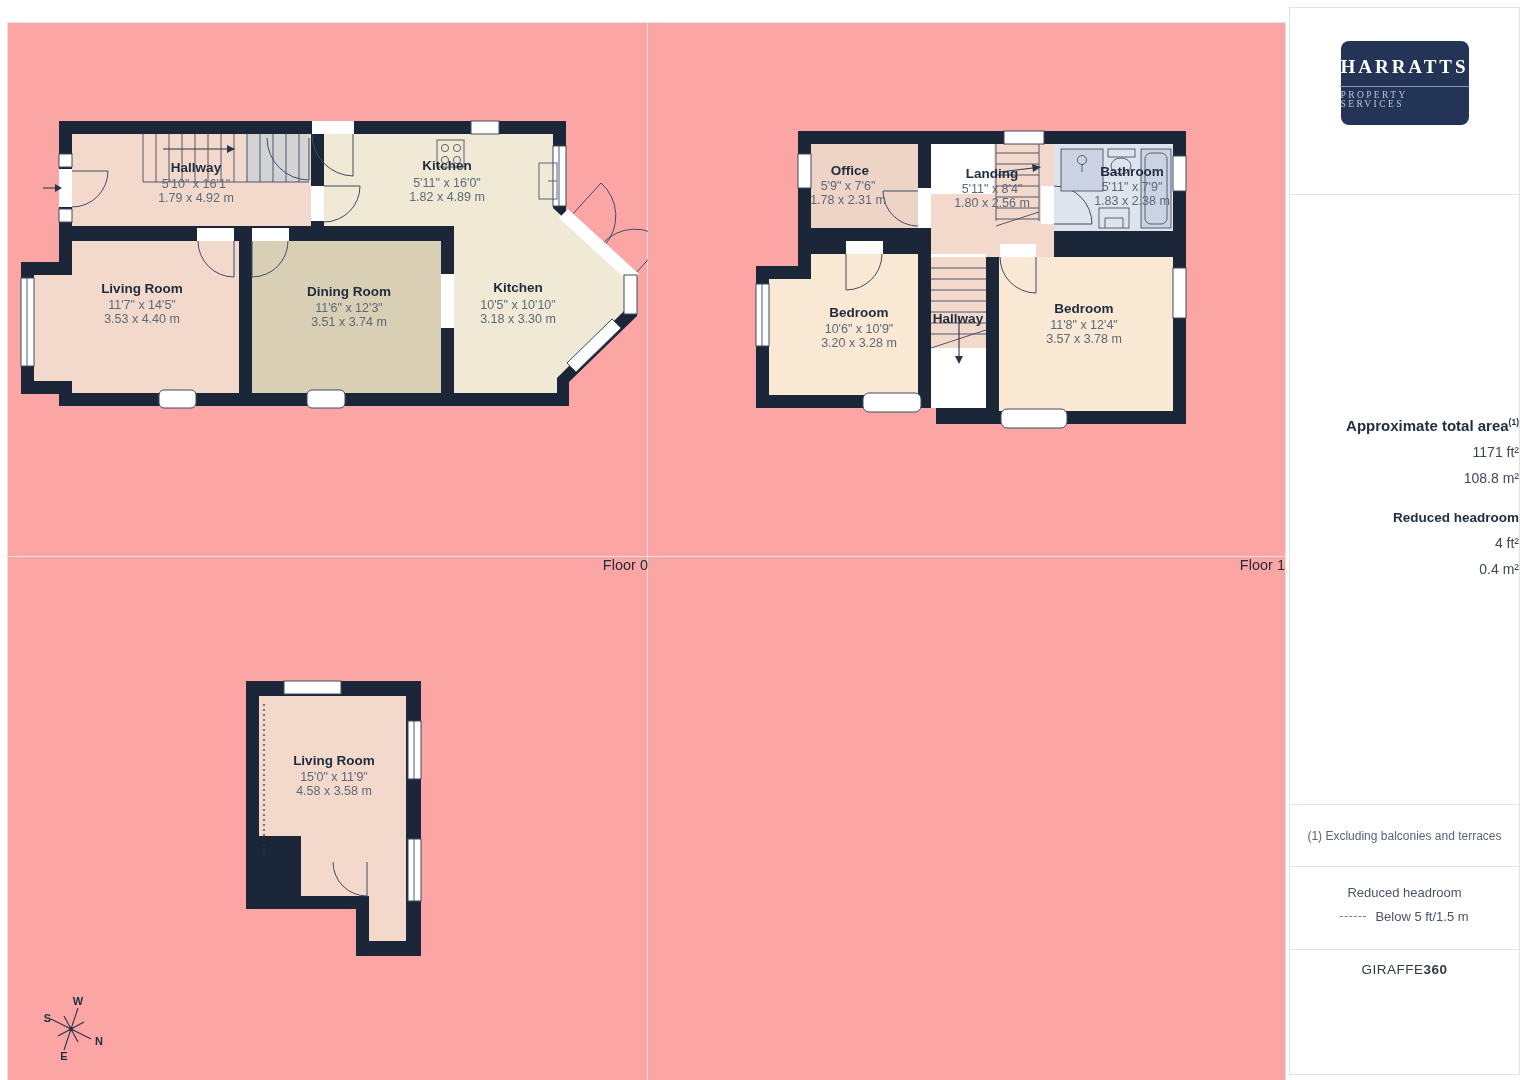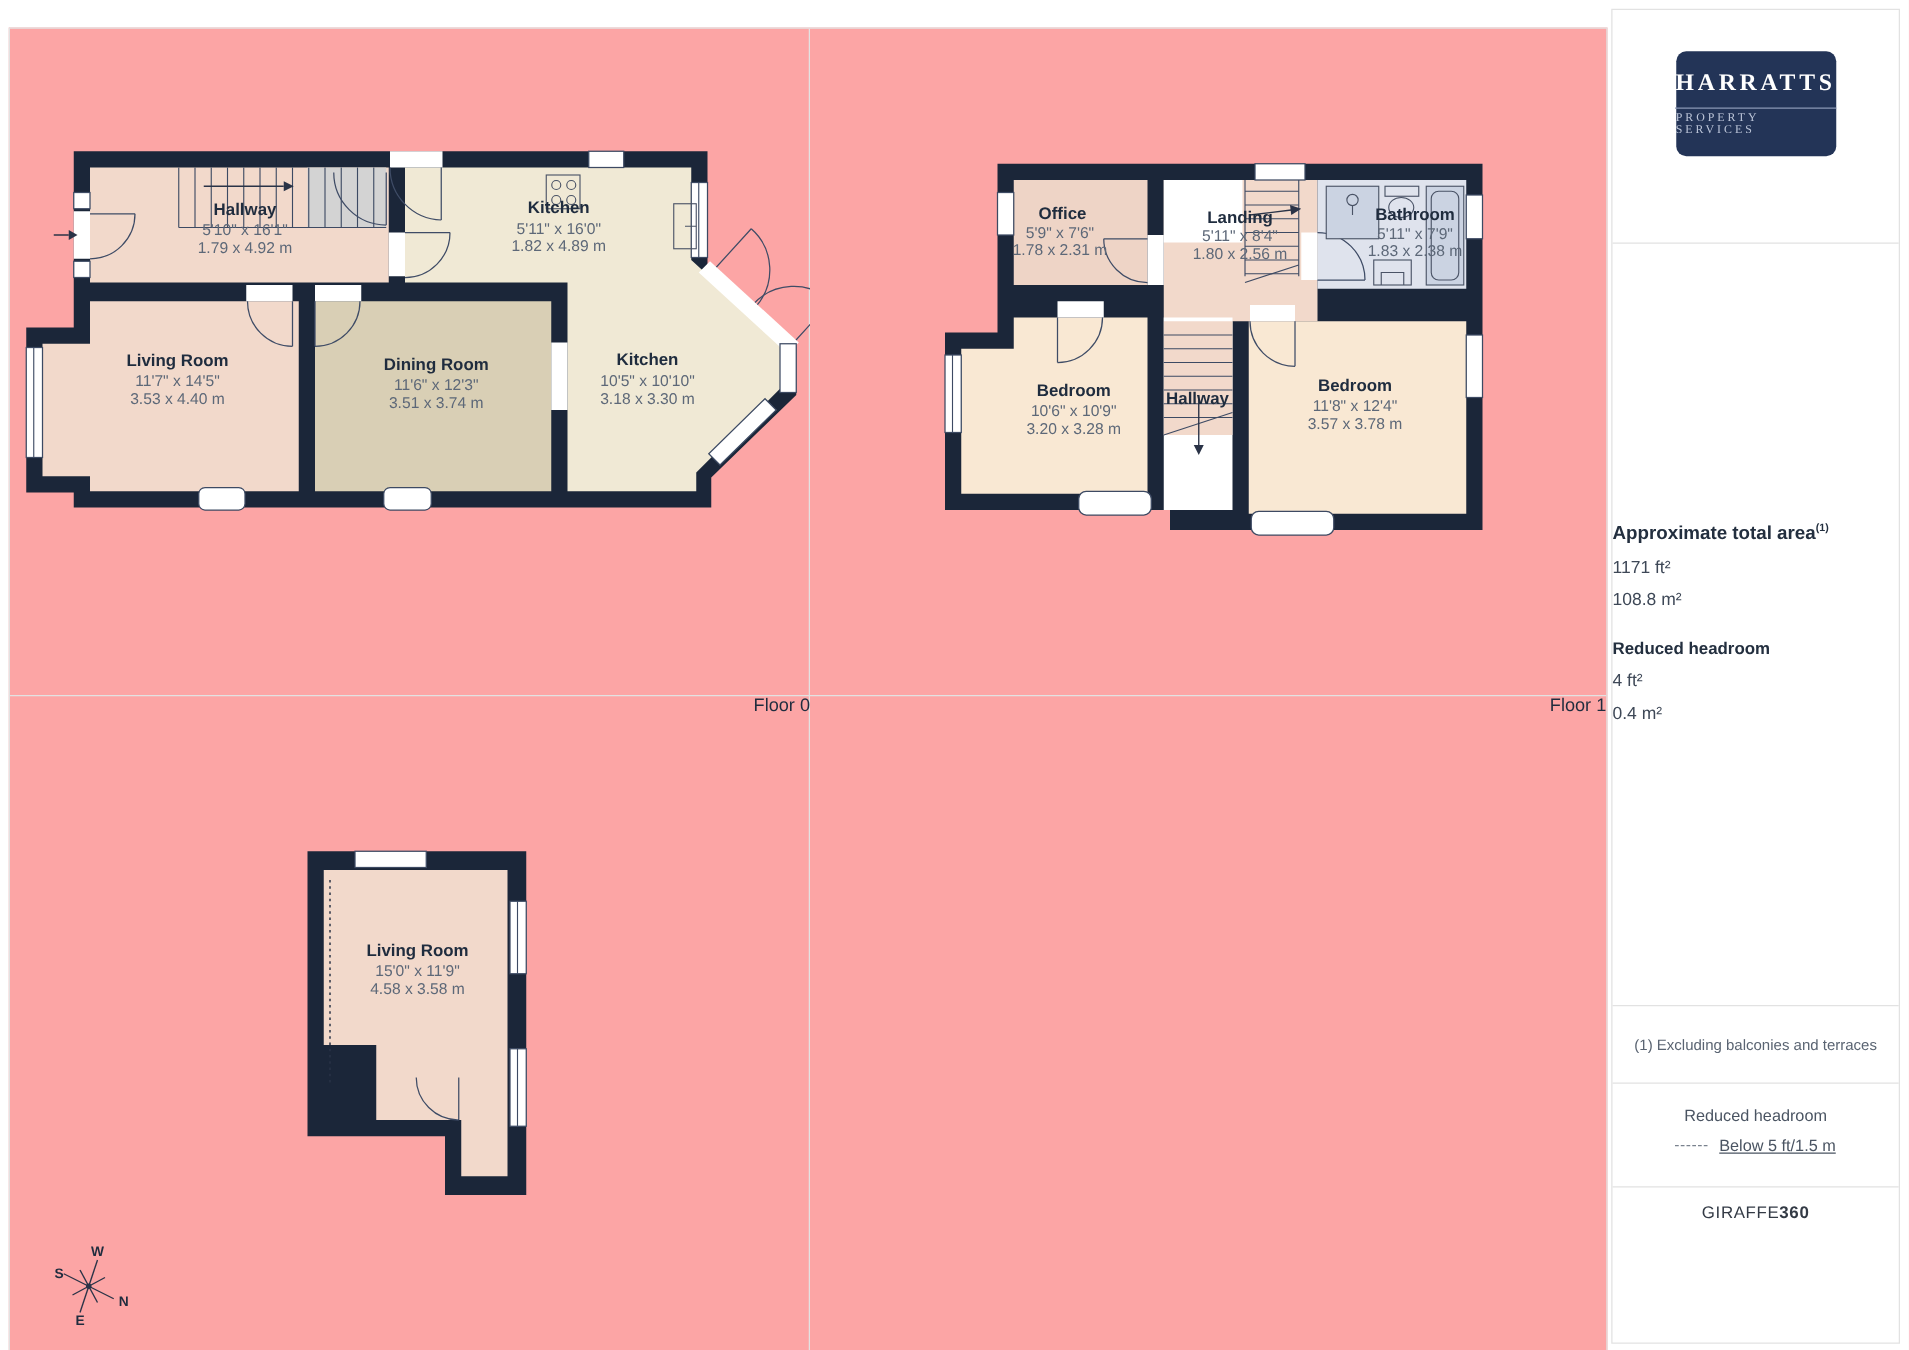--- a/index.html
+++ b/index.html
@@ -37,32 +37,32 @@
   .sec1{height:153px;} .sec2{height:610px;} .sec3{height:62px;}
   .sec4{height:83px;} .sec5{height:158px;}
   .logo{width:128px;height:84px;margin:33px auto 0 auto;background:#233457;
         border-radius:8px;display:flex;flex-direction:column;align-items:center;
         justify-content:center;}
   .logo-1{font-family:"Liberation Serif",serif;font-weight:700;font-size:19px;
           color:#ffffff;letter-spacing:3px;border-bottom:1px solid #8a97b5;
           padding-bottom:10px;line-height:1;}
   .logo-2{font-family:"Liberation Serif",serif;font-size:9.5px;color:#bcc5d8;
           letter-spacing:2.4px;margin-top:4px;line-height:1;}
-  .area-block{position:absolute;top:222px;left:0;right:0;text-align:left;}
+  .area-block{position:absolute;top:222px;left:0;right:0;text-align:right;}
   .area-title{font-weight:700;font-size:15px;color:#232f3f;}
   .area-title sup{font-size:8.5px;}
   .area-val{font-size:14px;color:#3e4857;margin-top:10px;}
   .rh-title{font-weight:700;font-size:13.5px;color:#232f3f;margin-top:24px;}
   .footnote{position:absolute;top:0;left:0;right:0;height:100%;display:flex;
             align-items:center;justify-content:center;font-size:12px;color:#5a6472;}
   .legend-title{text-align:center;font-size:13px;color:#4a5462;margin-top:18px;}
   .legend-row{display:flex;align-items:center;justify-content:center;gap:9px;margin-top:9px;}
   .legend-dash{display:inline-block;width:26px;height:0;
                border-top:1.6px dashed #7a828e;}
-  .legend-label{font-size:13px;color:#4a5462;text-decoration:underline;}
+  .legend-label{font-size:13px;color:#4a5462;}
   .disclaimer{margin:20px auto 0 auto;width:188px;text-align:center;
               font-size:12.5px;line-height:15.5px;color:#5a6472;}
   .watermark{text-align:center;margin-top:12px;font-size:13.5px;color:#333a45;
              letter-spacing:0.5px;}
   .watermark b{font-weight:700;margin-top:20px;}
 </style>
 </head>
 <body>
 
 <div class="main">

